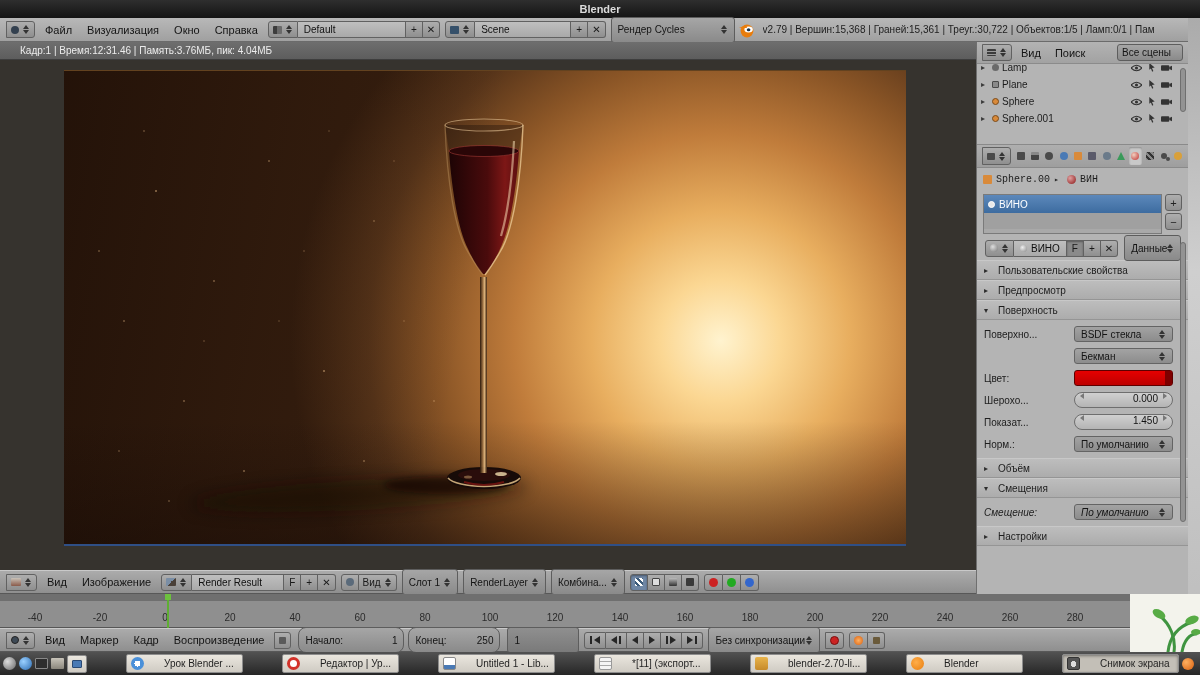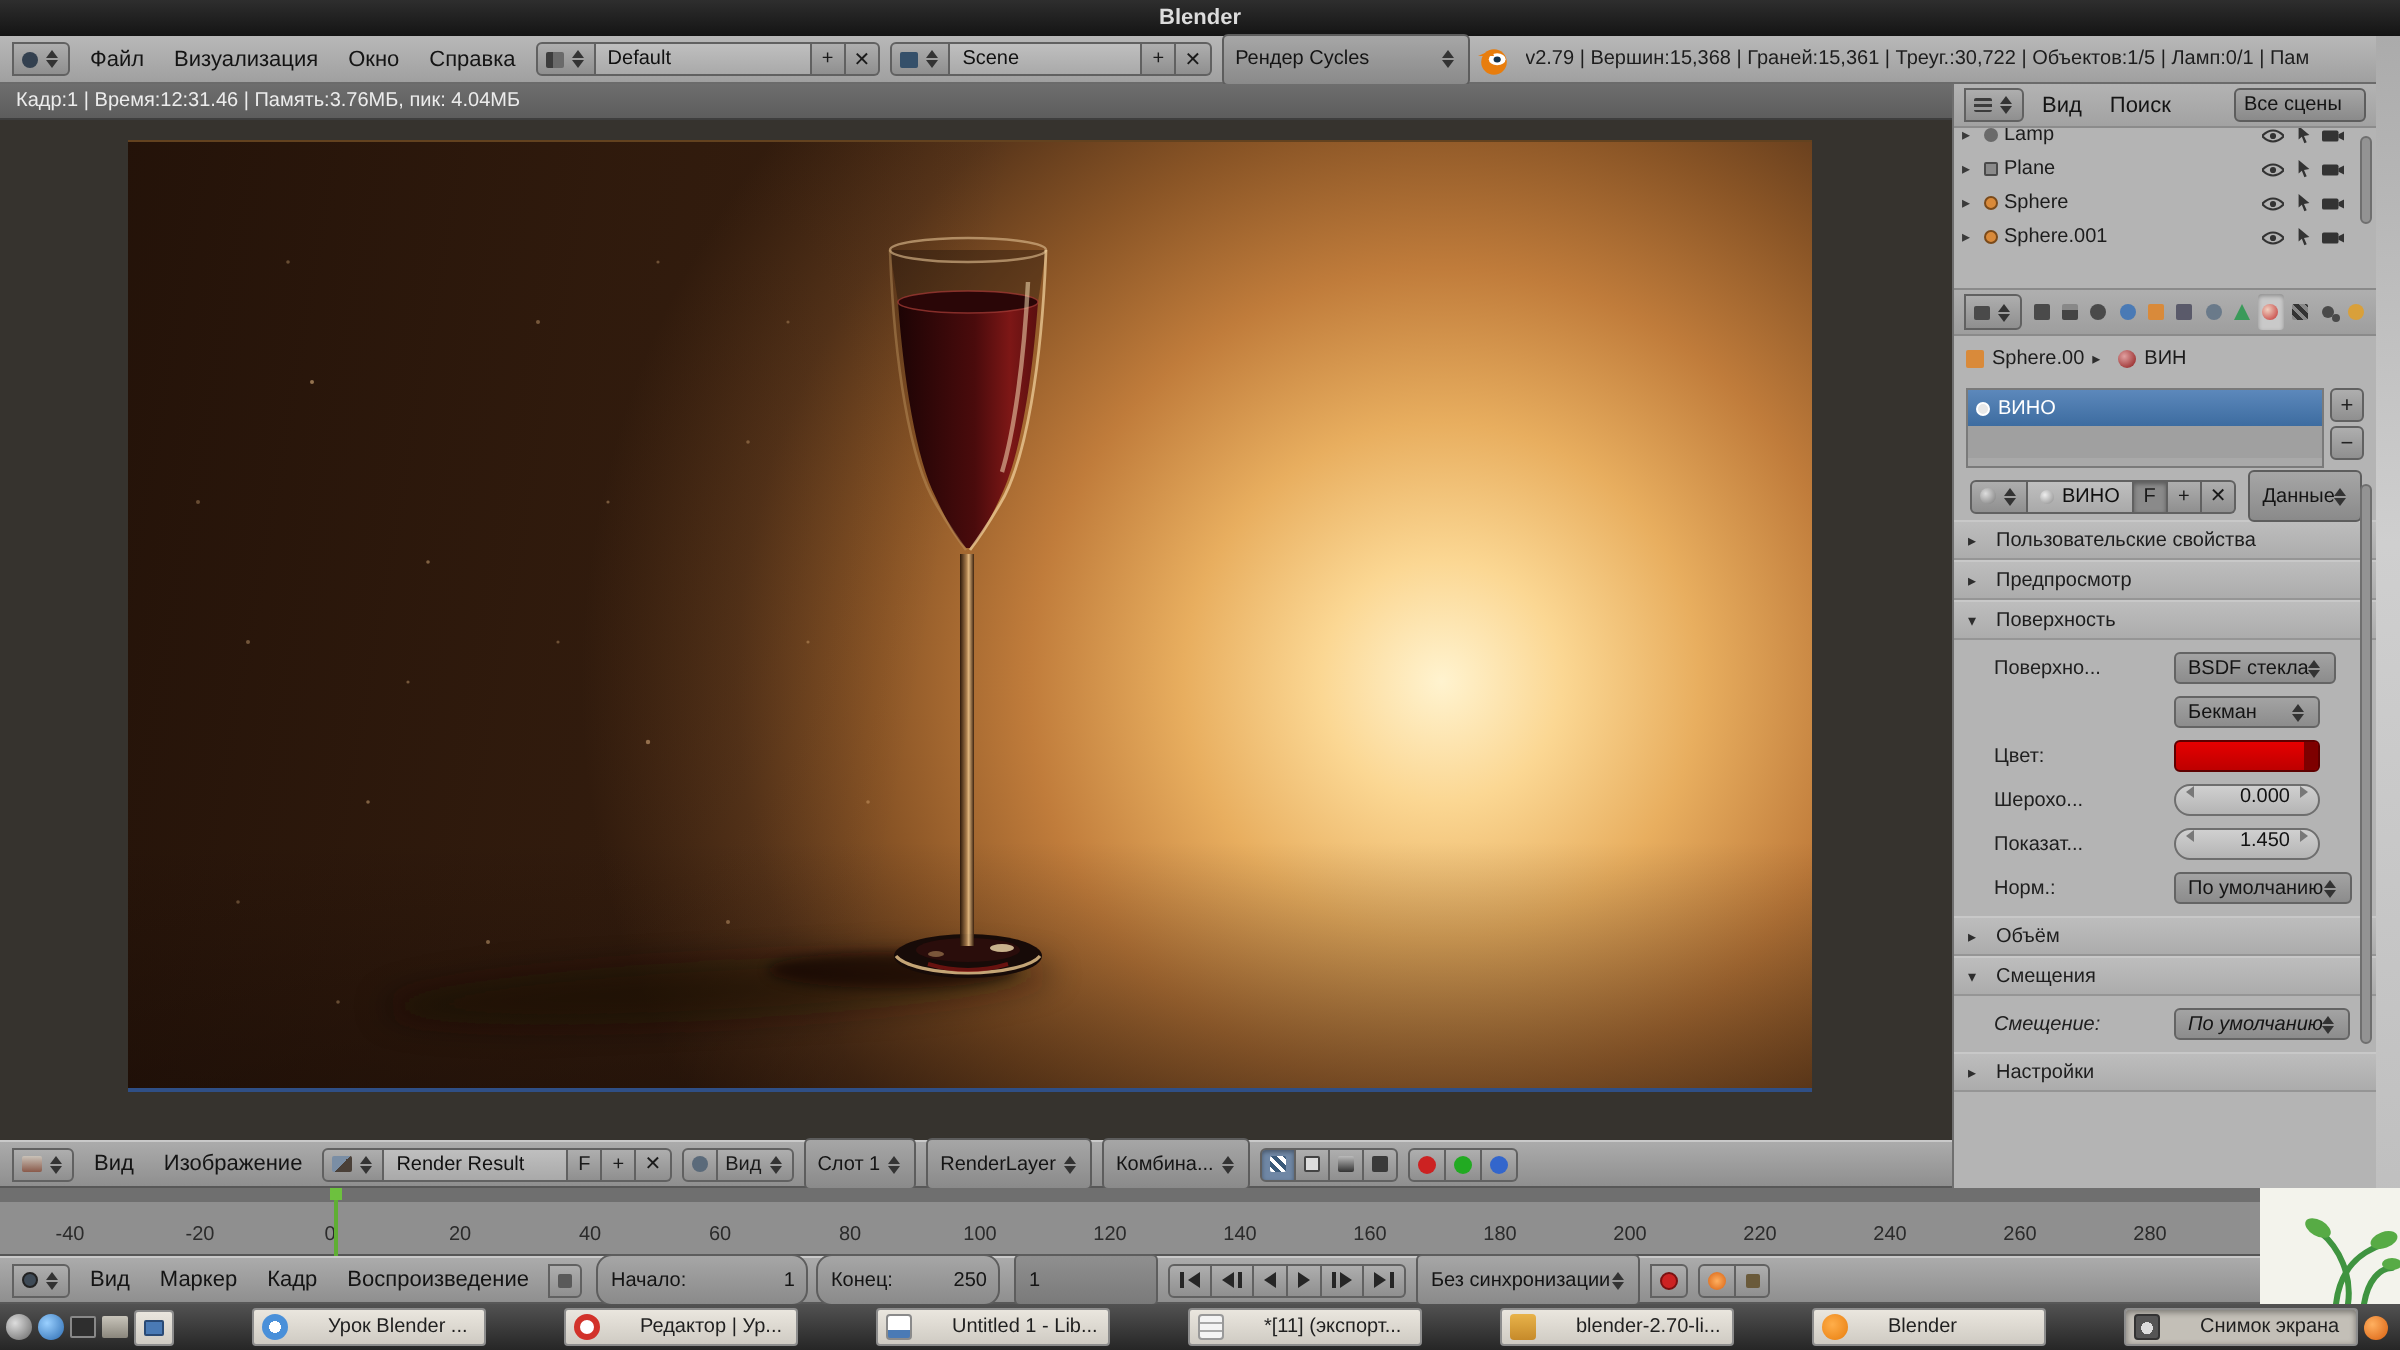--- a/index.html
+++ b/index.html
@@ -8,21 +8,21 @@
        font-family:"Liberation Sans",sans-serif;font-size:10px;color:#1a1a1a;}
   .abs{position:absolute;}
 
   
   #titlebar{left:0;top:0;width:1200px;height:18px;background:linear-gradient(#2e2e2e,#141414);
             color:#dcdcdc;font-size:11px;font-weight:bold;display:flex;align-items:center;justify-content:center;}
   #menubar{left:0;top:18px;width:1188px;height:24px;background:linear-gradient(#b8b8b8,#a0a0a0);
            border-bottom:1px solid #6b6b6b;display:flex;align-items:center;padding:0 4px;gap:1px;}
   .menu-label{font-size:11px;padding:0 7px;color:#141414;white-space:nowrap;}
   #infobar{left:0;top:42px;width:1010px;height:18px;background:linear-gradient(#6e6e6e,#5d5d5d);
-           border-bottom:1px solid #3e3e3e;color:#ececec;display:flex;align-items:center;padding:0 8px;}
+           border-bottom:1px solid #3e3e3e;color:#ececec;display:flex;align-items:center;padding:0 20px;}
 
   
   .wgroup{display:inline-flex;align-items:center;margin:0 2px;}
   .wbtn{height:17px;min-width:17px;padding:0 4px;background:linear-gradient(#aeaeae,#8f8f8f);
         border:1px solid #616161;border-left-width:0;display:inline-flex;align-items:center;
         justify-content:center;font-size:10px;color:#1a1a1a;white-space:nowrap;}
   .wgroup>:first-child{border-left-width:1px;border-radius:3px 0 0 3px;}
   .wgroup>:last-child{border-radius:0 3px 3px 0;}
   .wfield{height:17px;padding:0 6px;background:linear-gradient(#bfbfbf,#a9a9a9);border:1px solid #616161;
           border-left-width:0;display:inline-flex;align-items:center;font-size:10px;color:#101010;white-space:nowrap;}
@@ -73,36 +73,36 @@
   .o-exp{width:8px;color:#3a3a3a;font-size:8px;}
   .o-label{font-size:10px;color:#1c1c1c;flex:1;}
   .o-toggles{display:flex;gap:4px;margin-right:12px;}
   .mini-ico{display:inline-flex;width:11px;height:9px;align-items:center;justify-content:center;}
   .vscroll{position:absolute;right:2px;width:6px;background:#939393;border:1px solid #6f6f6f;border-radius:3px;}
 
   .ptabs{height:24px;display:flex;align-items:center;gap:1px;padding:0 3px;background:linear-gradient(#aFAFAF,#9e9e9e);border-top:1px solid #8a8a8a;border-bottom:1px solid #8a8a8a;}
   .ptab{width:15px;height:18px;display:inline-flex;align-items:center;justify-content:center;border-radius:2px;}
   .ptab.active{background:#c9c9c9;box-shadow:inset 0 1px 2px rgba(0,0,0,.3);}
 
-  .crumb-row{height:22px;display:flex;align-items:center;gap:4px;padding:0 6px;}
+  .crumb-row{height:22px;display:flex;align-items:center;gap:4px;padding:0 6px;font-family:Liberation Mono, monospace;}
   .crumb-txt{font-size:10px;color:#1c1c1c;}
 
   .slots-wrap{display:flex;padding:4px 6px 2px 6px;gap:3px;}
   .slotbox{flex:1;height:40px;border:1px solid #7a7a7a;background:#a9a9a9;}
   .slot-sel{height:18px;background:linear-gradient(#5c88bb,#3d6ca0);color:#fff;display:flex;align-items:center;gap:4px;padding:0 4px;font-size:10px;}
   .slot-dot{width:7px;height:7px;border-radius:50%;background:#e8e8e8;border:1px solid #fff;}
   .slot-empty{height:16px;background:#a0a0a0;}
   .slot-side{display:flex;flex-direction:column;gap:2px;}
   .sbtn{width:17px;height:17px;background:linear-gradient(#aeaeae,#8f8f8f);border:1px solid #616161;border-radius:3px;display:flex;align-items:center;justify-content:center;font-size:11px;color:#222;}
 
   .name-row{height:24px;display:flex;align-items:center;padding:0 6px;}
   .panel-h{height:20px;display:flex;align-items:center;gap:5px;padding:0 7px;background:linear-gradient(#bdbdbd,#acacac);
            border-top:1px solid #c8c8c8;border-bottom:1px solid #959595;font-size:10px;color:#1d1d1d;}
   .tri{font-size:8px;color:#2d2d2d;width:9px;flex:none;}
-  .prow{display:flex;align-items:center;height:22px;padding:0 20px;gap:4px;}
+  .prow{display:flex;align-items:center;height:22px;padding:0 7px;gap:4px;}
   .plabel{width:86px;flex:none;font-size:10px;color:#202020;white-space:nowrap;overflow:hidden;}
   .pdrop{flex:1;height:16px;background:linear-gradient(#a3a3a3,#8c8c8c);border:1px solid #646464;border-radius:3px;
          display:flex;align-items:center;padding:0 6px;font-size:10px;color:#141414;margin-right:8px;white-space:nowrap;}
   .pdrop .ud{margin-left:auto;}
   .pnum{flex:1;height:16px;background:linear-gradient(#d0d0d0,#b4b4b4);border:1px solid #6e6e6e;border-radius:8px;
         display:flex;padding:0 5px;margin-right:8px;}
   .na-l{width:0;height:0;border-top:3px solid transparent;border-bottom:3px solid transparent;border-right:4px solid #787878;}
   .na-r{width:0;height:0;border-top:3px solid transparent;border-bottom:3px solid transparent;border-left:4px solid #787878;}
   .num-text{flex:1;text-align:right;padding-right:5px;font-size:10px;color:#111;}
   .pcolor{flex:1;height:16px;border:1px solid #5e0000;border-radius:3px;margin-right:8px;

